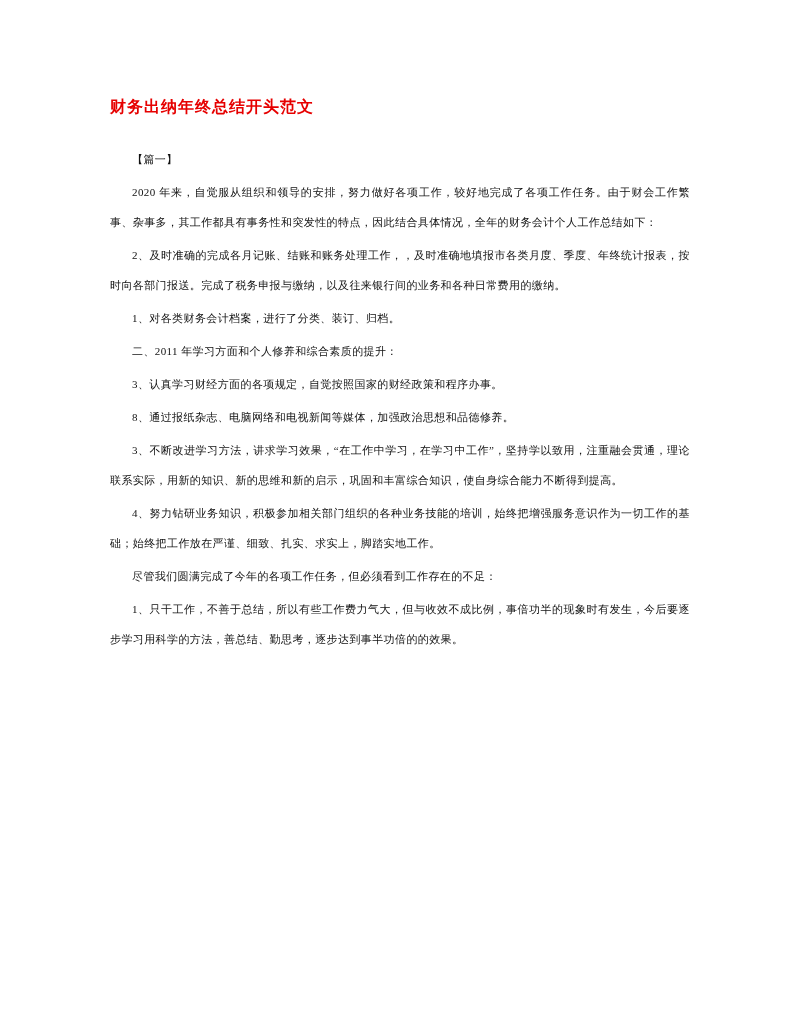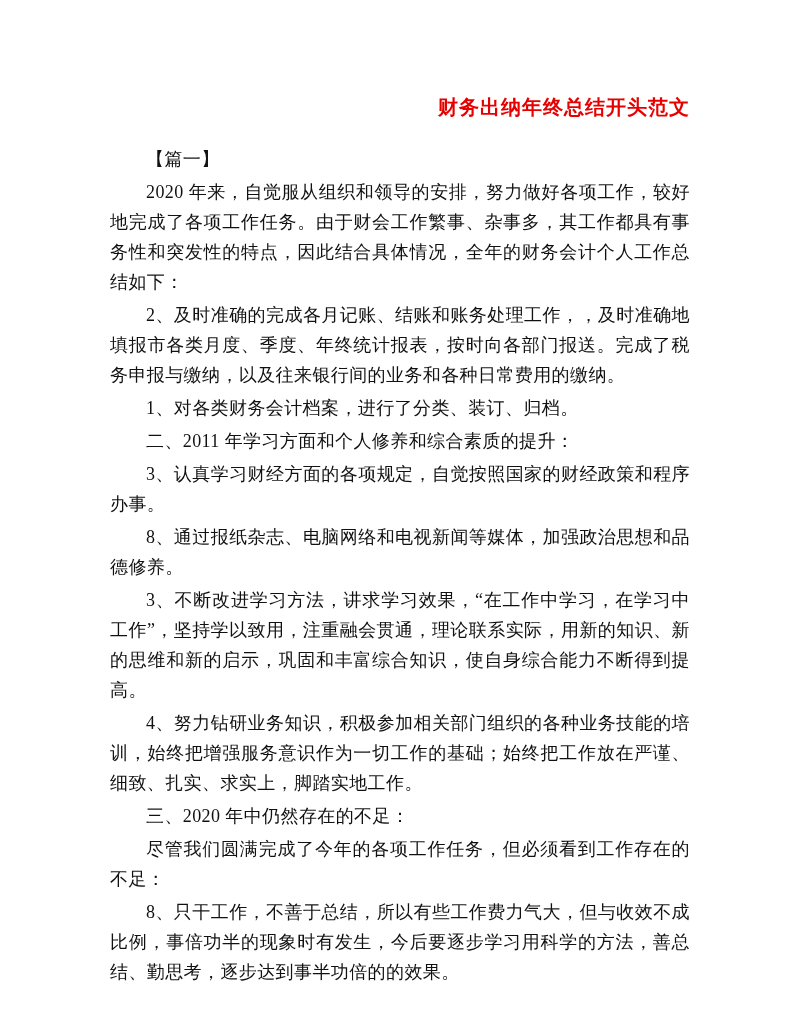--- a/index.html
+++ b/index.html
@@ -14,30 +14,30 @@
     margin: 0 auto;
     background: #ffffff;
     box-sizing: border-box;
     padding: 96px 110px 40px 110px;
     font-family: "Liberation Serif", "DejaVu Serif", serif;
     color: #111111;
     overflow: hidden;
   }
   .doc-title {
     margin: 0 0 26px 0;
-    text-align: right;
-    font-size: 20px;
+    text-align: left;
+    font-size: 16px;
     font-weight: bold;
     color: #e60000;
     letter-spacing: 1px;
     line-height: 22px;
   }
   .doc-body p {
     margin: 0 0 3px 0;
-    font-size: 18px;
+    font-size: 11px;
     line-height: 30px;
     text-indent: 2em;
     text-align: justify;
     letter-spacing: 0.4px;
     word-break: break-all;
   }
 </style>
 </head>
 <body>
 
@@ -47,17 +47,16 @@
   <div class="doc-body">
     <p>【篇一】</p>
     <p>2020 年来，自觉服从组织和领导的安排，努力做好各项工作，较好地完成了各项工作任务。由于财会工作繁事、杂事多，其工作都具有事务性和突发性的特点，因此结合具体情况，全年的财务会计个人工作总结如下：</p>
     <p>2、及时准确的完成各月记账、结账和账务处理工作，，及时准确地填报市各类月度、季度、年终统计报表，按时向各部门报送。完成了税务申报与缴纳，以及往来银行间的业务和各种日常费用的缴纳。</p>
     <p>1、对各类财务会计档案，进行了分类、装订、归档。</p>
     <p>二、2011 年学习方面和个人修养和综合素质的提升：</p>
     <p>3、认真学习财经方面的各项规定，自觉按照国家的财经政策和程序办事。</p>
     <p>8、通过报纸杂志、电脑网络和电视新闻等媒体，加强政治思想和品德修养。</p>
     <p>3、不断改进学习方法，讲求学习效果，“在工作中学习，在学习中工作”，坚持学以致用，注重融会贯通，理论联系实际，用新的知识、新的思维和新的启示，巩固和丰富综合知识，使自身综合能力不断得到提高。</p>
     <p>4、努力钻研业务知识，积极参加相关部门组织的各种业务技能的培训，始终把增强服务意识作为一切工作的基础；始终把工作放在严谨、细致、扎实、求实上，脚踏实地工作。</p>
-    <p>三、2020 年中仍然存在的不足：</p>
     <p>尽管我们圆满完成了今年的各项工作任务，但必须看到工作存在的不足：</p>
-    <p>8、只干工作，不善于总结，所以有些工作费力气大，但与收效不成比例，事倍功半的现象时有发生，今后要逐步学习用科学的方法，善总结、勤思考，逐步达到事半功倍的的效果。</p>
+    <p>1、只干工作，不善于总结，所以有些工作费力气大，但与收效不成比例，事倍功半的现象时有发生，今后要逐步学习用科学的方法，善总结、勤思考，逐步达到事半功倍的的效果。</p>
   </div>
 </div>
 
 </body></html>

